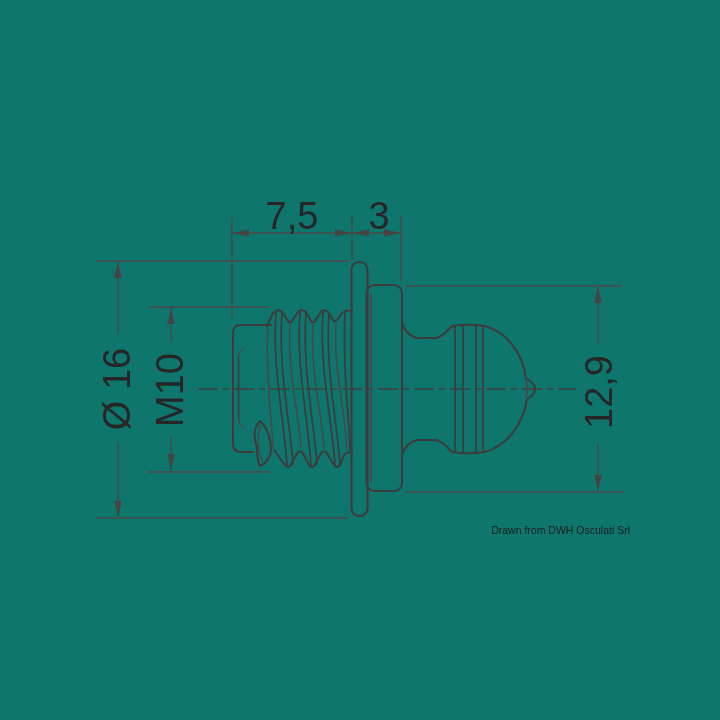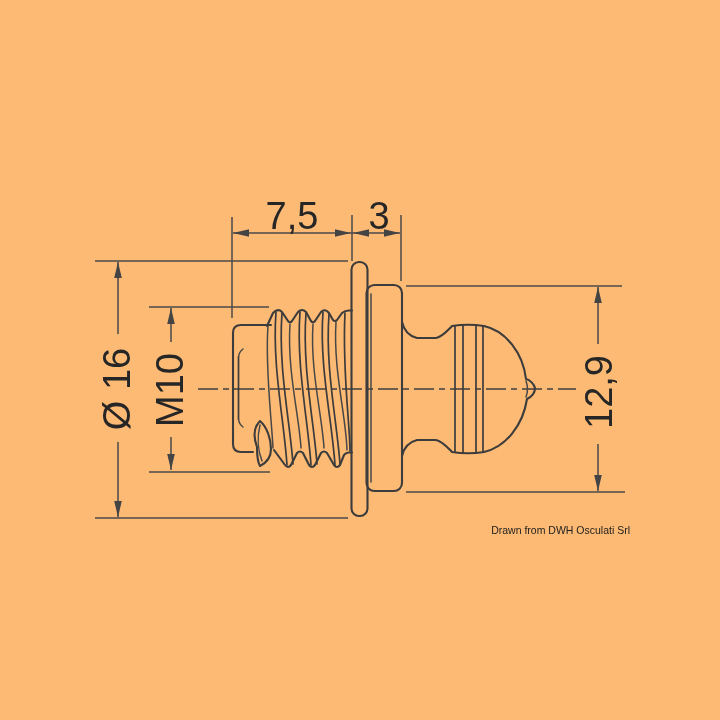--- a/index.html
+++ b/index.html
@@ -4,21 +4,21 @@
 <style>
   html, body {
     margin: 0;
     padding: 0;
     background: #ffffff;
   }
   .canvas {
     position: relative;
     width: 720px;
     height: 720px;
-    background: #fdba74;
+    background: #0f766e;
     overflow: hidden;
     font-family: "Liberation Sans", sans-serif;
   }
   svg text {
     font-family: "Liberation Sans", "DejaVu Sans", sans-serif;
     fill: #262626;
   }
   .dim-text { font-size: 38px; }
   .credit-text { font-size: 10.5px; fill: #1d1d1d; }
   .outline   { stroke: #3c3c3c; stroke-width: 2.1; fill: none; stroke-linecap: round; stroke-linejoin: round; }

